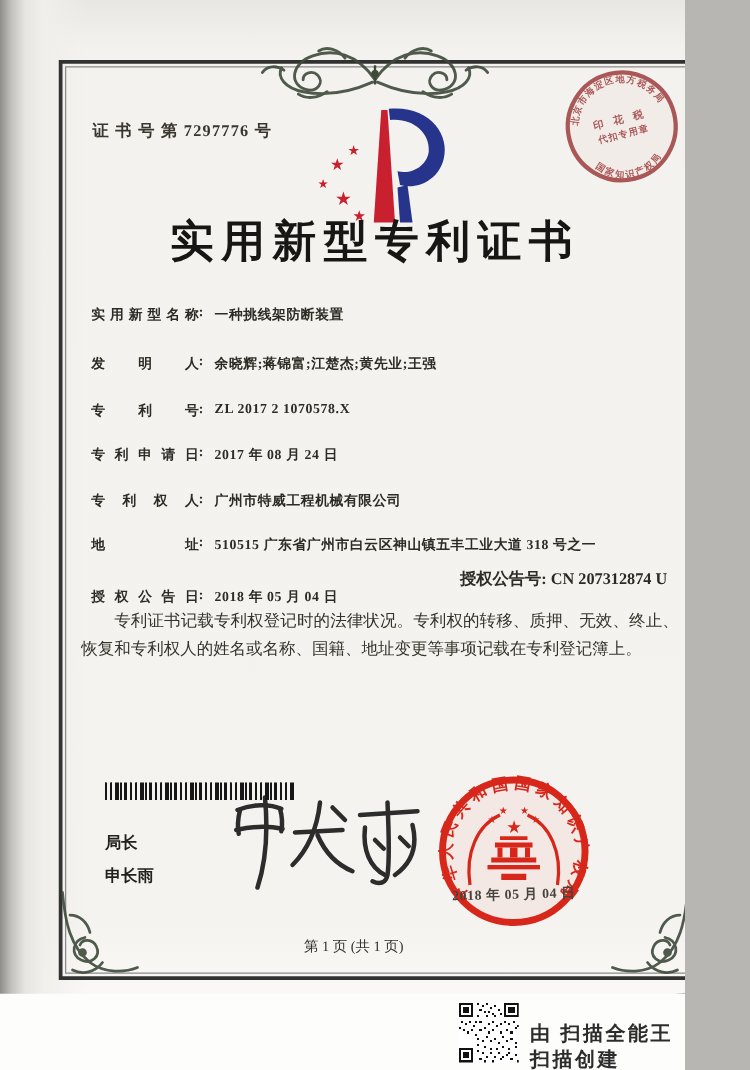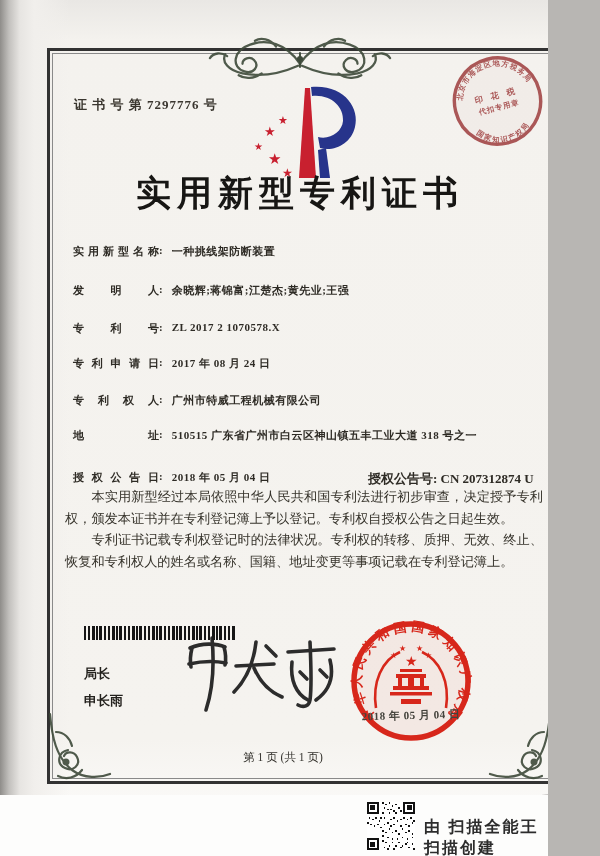--- a/index.html
+++ b/index.html
@@ -17,21 +17,21 @@
   .cert-number{position:absolute;left:74px;top:96px;font-size:13px;font-weight:bold;letter-spacing:1px;color:#3a362f;}
   .logo{position:absolute;left:252px;top:82px;}
   .title{position:absolute;left:0;top:170px;width:600px;text-align:center;font-size:35px;font-weight:bold;letter-spacing:6px;color:#171614;}
   .fields{position:absolute;left:0;top:0;width:600px;}
   .frow{position:absolute;left:73px;font-size:11px;font-weight:600;color:#2e2b25;white-space:nowrap;}
   .frow .flabel{display:inline-block;width:86px;text-align:justify;text-align-last:justify;vertical-align:top;}
   .frow .fcolon{display:inline-block;margin-right:9px;}
   .frow .fvalue{display:inline-block;vertical-align:top;letter-spacing:0.5px;}
   .frow.wrap{white-space:normal;}
   .frow.wrap .fvalue{width:372px;white-space:normal;}
-  .gazette{position:absolute;left:368px;top:470px;font-size:13px;font-weight:600;color:#2e2b25;white-space:nowrap;}
+  .gazette{position:absolute;left:368px;top:454px;font-size:13px;font-weight:600;color:#2e2b25;white-space:nowrap;}
   .bodytext{position:absolute;left:65px;top:486px;width:478px;font-size:13.2px;line-height:21.5px;text-align:justify;color:#36332b;}
   .bodytext p{margin:0;text-indent:2em;}
   .barcode{position:absolute;left:84px;top:626px;width:152px;height:14px;
     background-image:
       repeating-linear-gradient(90deg,#161616 0 2px,rgba(0,0,0,0) 2px 4px),
       repeating-linear-gradient(90deg,#161616 0 1px,rgba(0,0,0,0) 1px 5px);
   }
   .official{position:absolute;left:84px;top:660px;font-family:"Liberation Sans","DejaVu Sans",sans-serif;font-size:13px;font-weight:bold;color:#23211d;line-height:27px;}
   .signature{position:absolute;left:168px;top:634px;}
   .seal{position:absolute;left:346px;top:616px;}
@@ -149,21 +149,20 @@
     <div class="frow" style="top:470px;">
       <span class="flabel">授权公告日</span><span class="fcolon">:</span><span class="fvalue">2018 年 05 月 04 日</span>
     </div>
     <div class="gazette">
       <span>授权公告号</span><span>:</span>
       <span>CN 207312874 U</span>
     </div>
   </div>
 
   <div class="bodytext">
-    <p>本实用新型经过本局依照中华人民共和国专利法进行初步审查，决定授予专利权，颁发本证书并在专利登记簿上予以登记。专利权自授权公告之日起生效。</p>
     <p>专利证书记载专利权登记时的法律状况。专利权的转移、质押、无效、终止、恢复和专利权人的姓名或名称、国籍、地址变更等事项记载在专利登记簿上。</p>
   </div>
 
   <div class="barcode"></div>
 
   <div class="official">
     <div>局长</div>
     <div>申长雨</div>
   </div>
 

